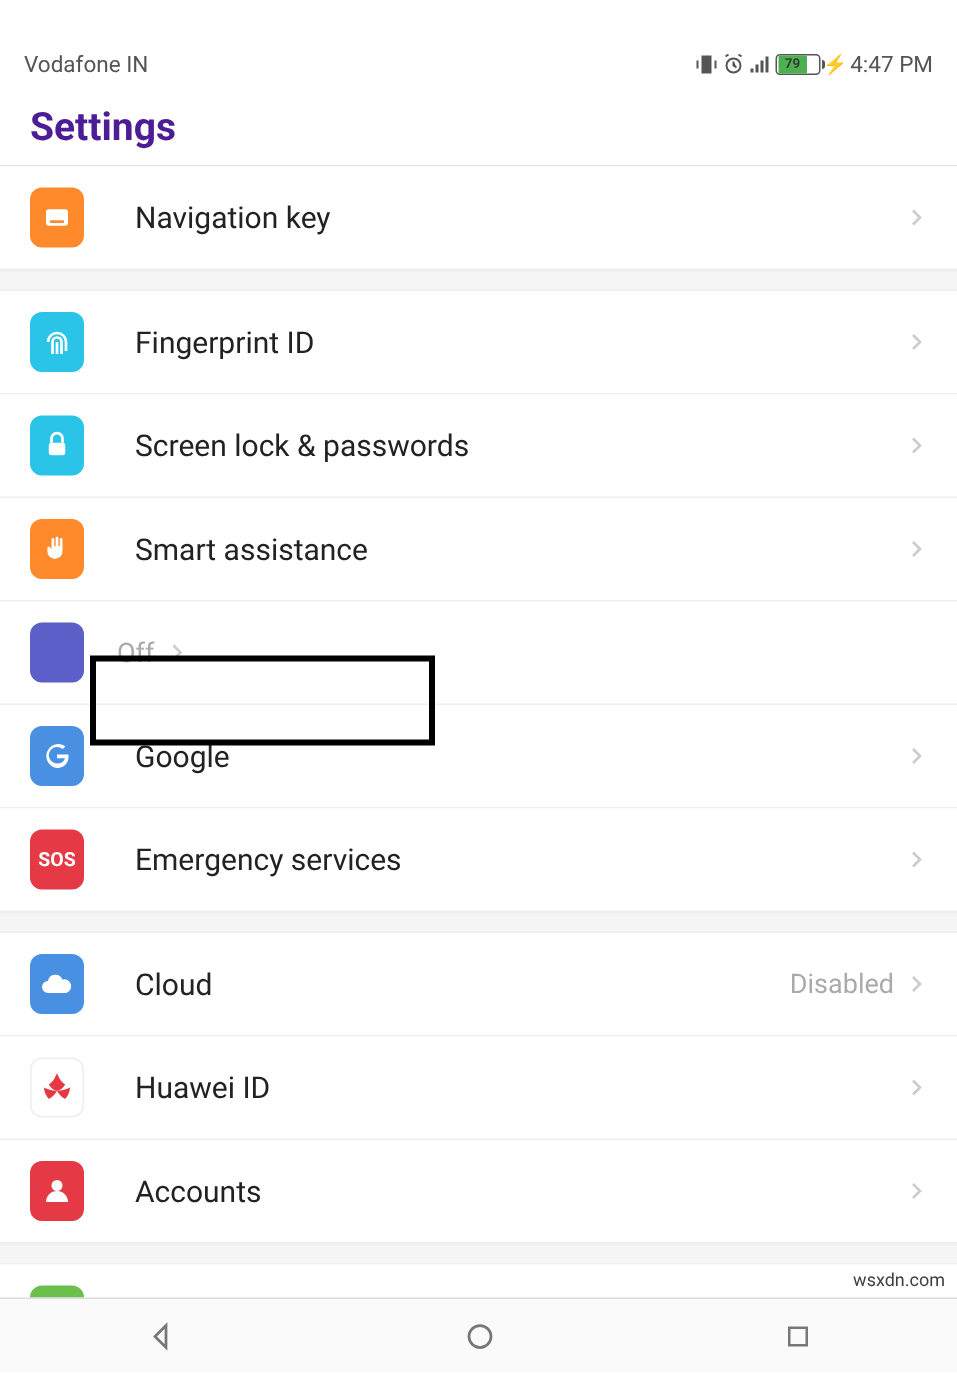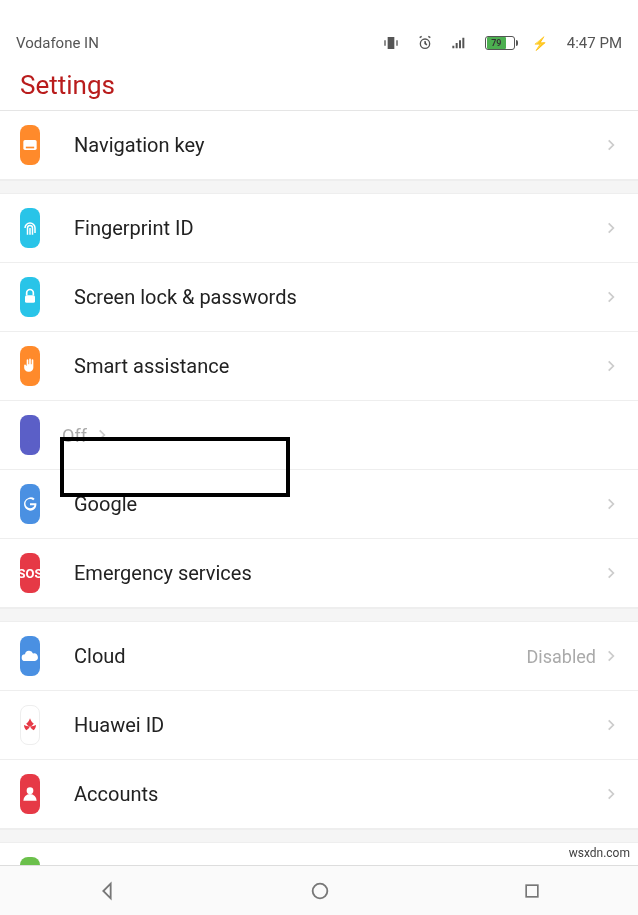--- a/index.html
+++ b/index.html
@@ -13,46 +13,46 @@
   }
   .status-bar {
     display: flex;
     justify-content: space-between;
     align-items: center;
     padding: 6px 16px 4px 16px;
     font-size: 15px;
     color: #555;
     margin-top: 28px;
   }
-  .status-right { display: flex; align-items: center; gap: 18px; }
+  .status-right { display: flex; align-items: center; gap: 2px; }
   .status-right svg { display: block; }
   .header {
     padding: 14px 20px 10px 20px;
     font-size: 26px;
-    font-weight: 400;
-    color: #b91c1c;
+    font-weight: 700;
+    color: #4c1d95;
     border-bottom: 1px solid #e5e5e5;
   }
   .section-gap {
     height: 14px;
     background: #f5f5f5;
     border-top: 1px solid #eee;
     border-bottom: 1px solid #eee;
   }
   .row {
     display: flex;
     align-items: center;
     padding: 14px 20px;
     border-bottom: 1px solid #eee;
     cursor: pointer;
     background: #fff;
   }
   .row:last-child { border-bottom: none; }
   .row .icon {
-    width: 20px;
+    width: 36px;
     height: 40px;
     border-radius: 8px;
     display: flex;
     align-items: center;
     justify-content: center;
     margin-right: 22px;
     flex-shrink: 0;
   }
   .row .label {
     flex: 1;

